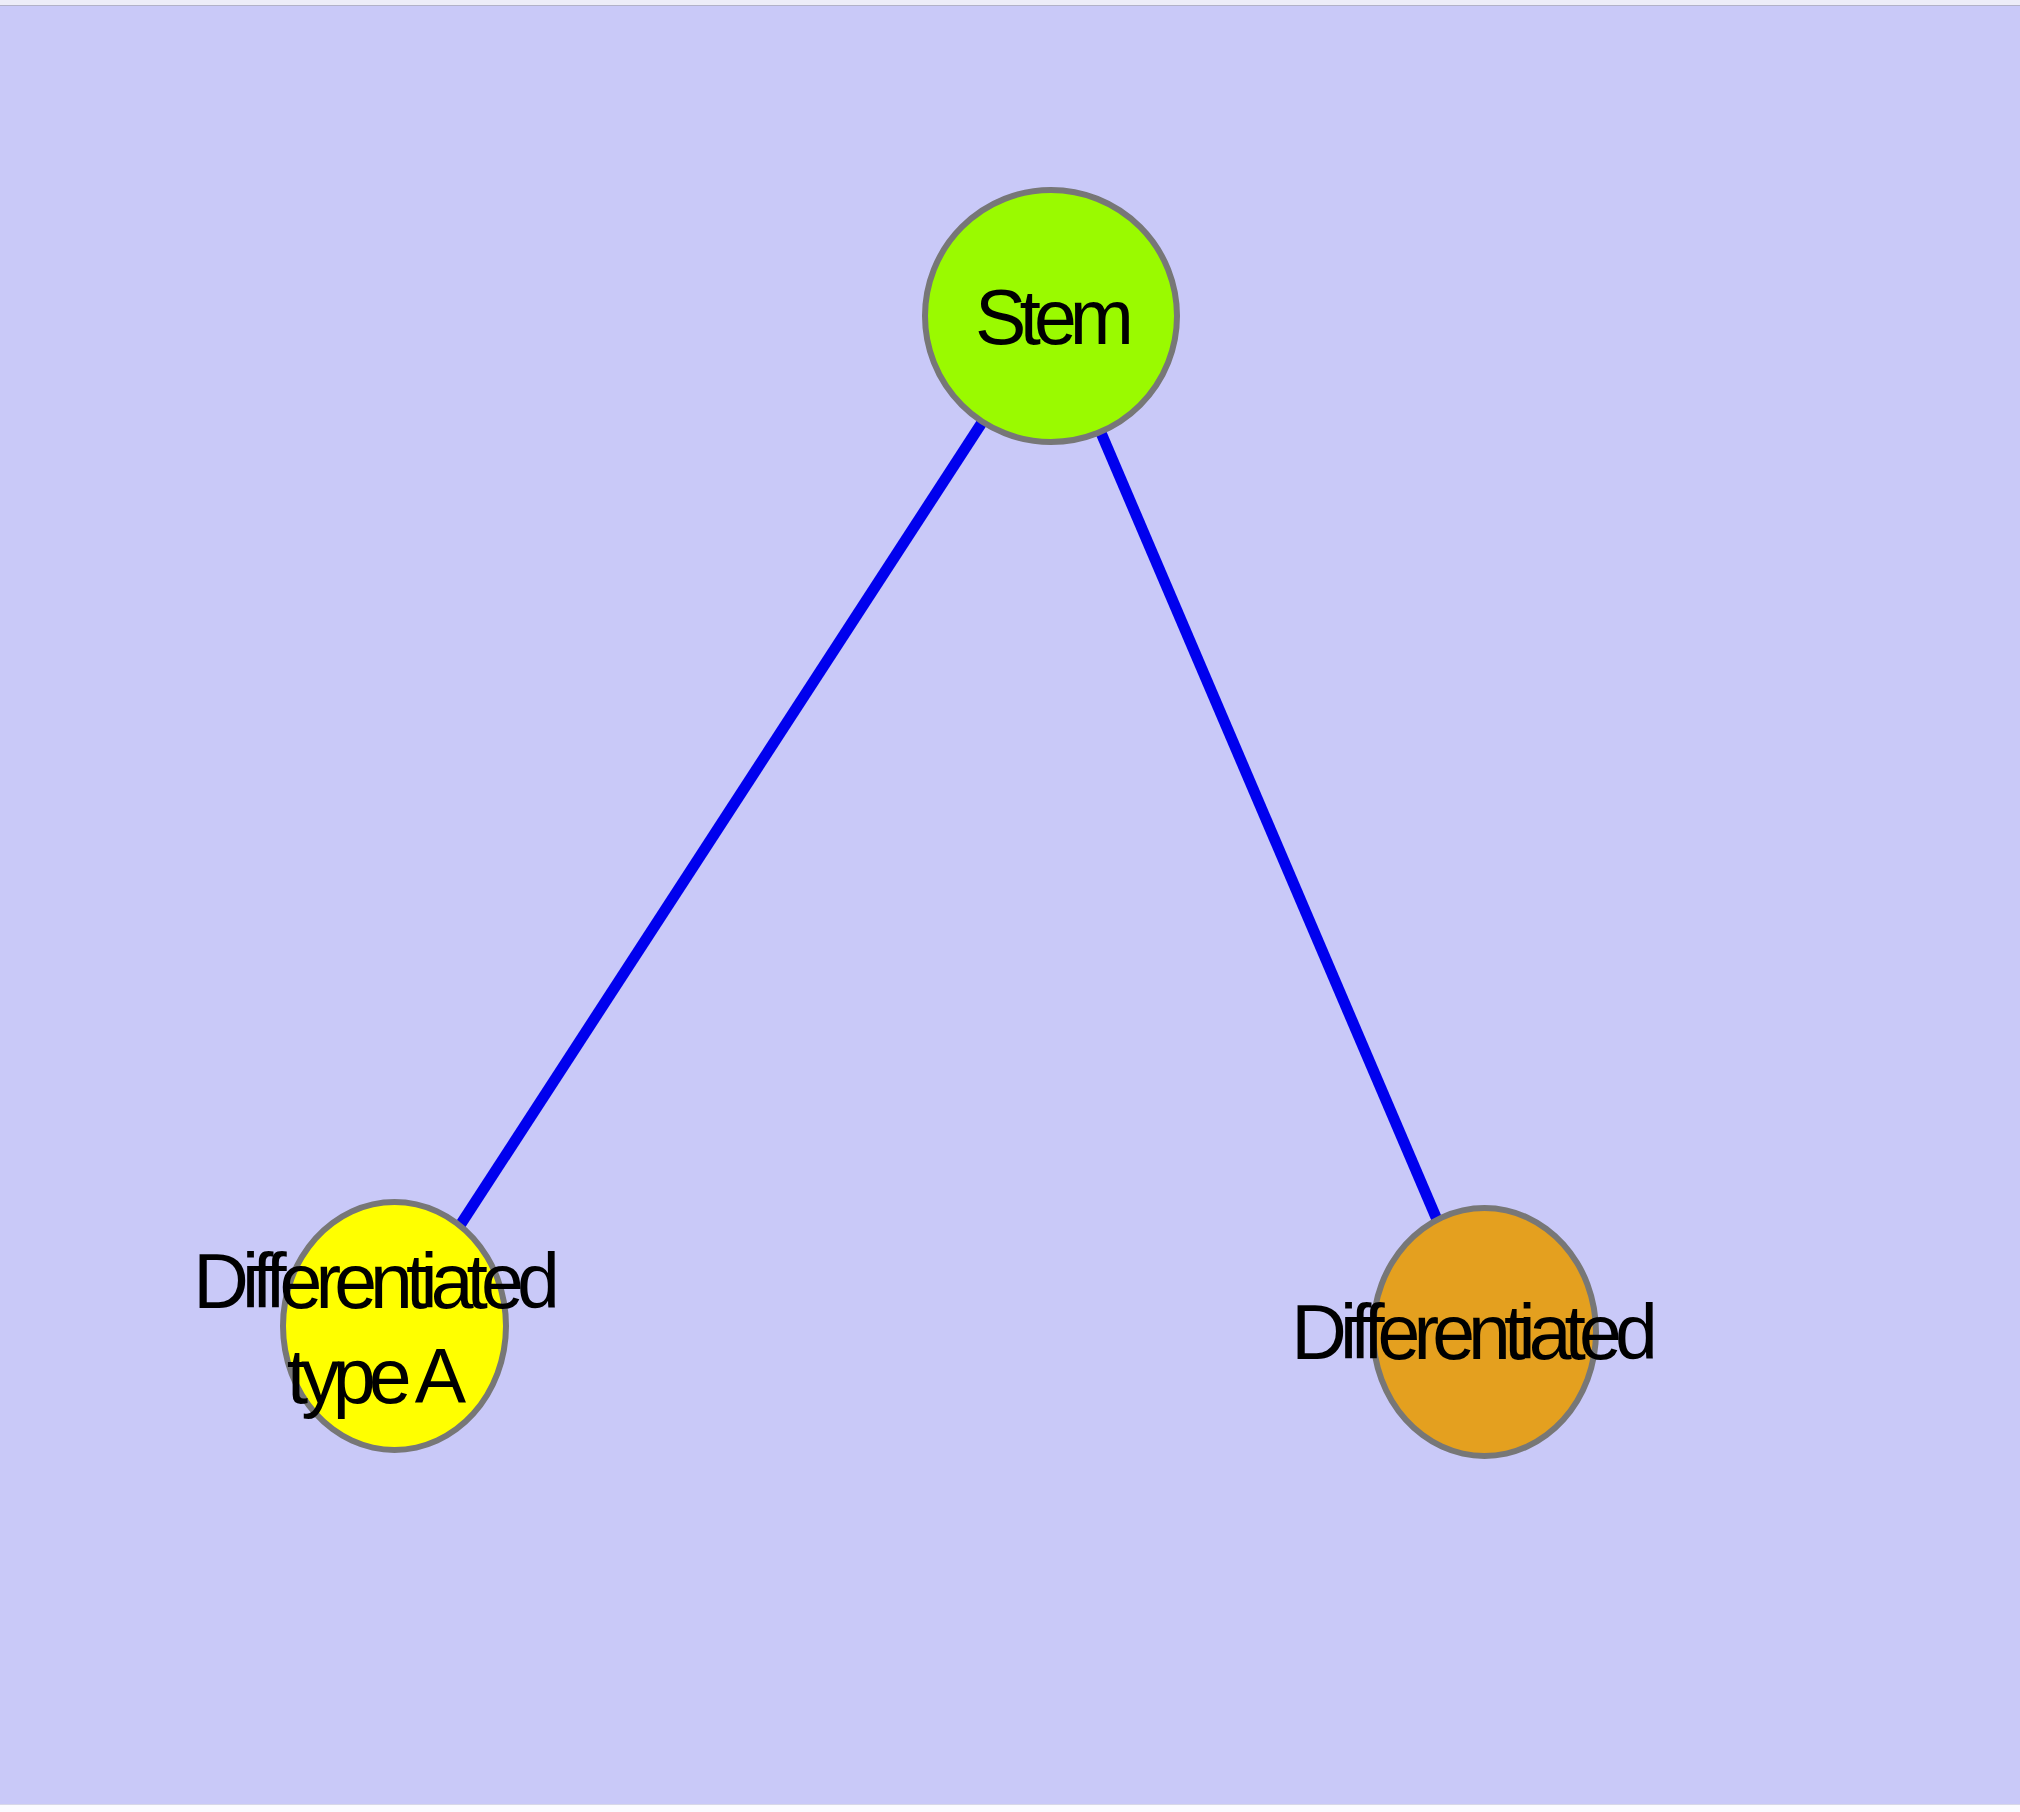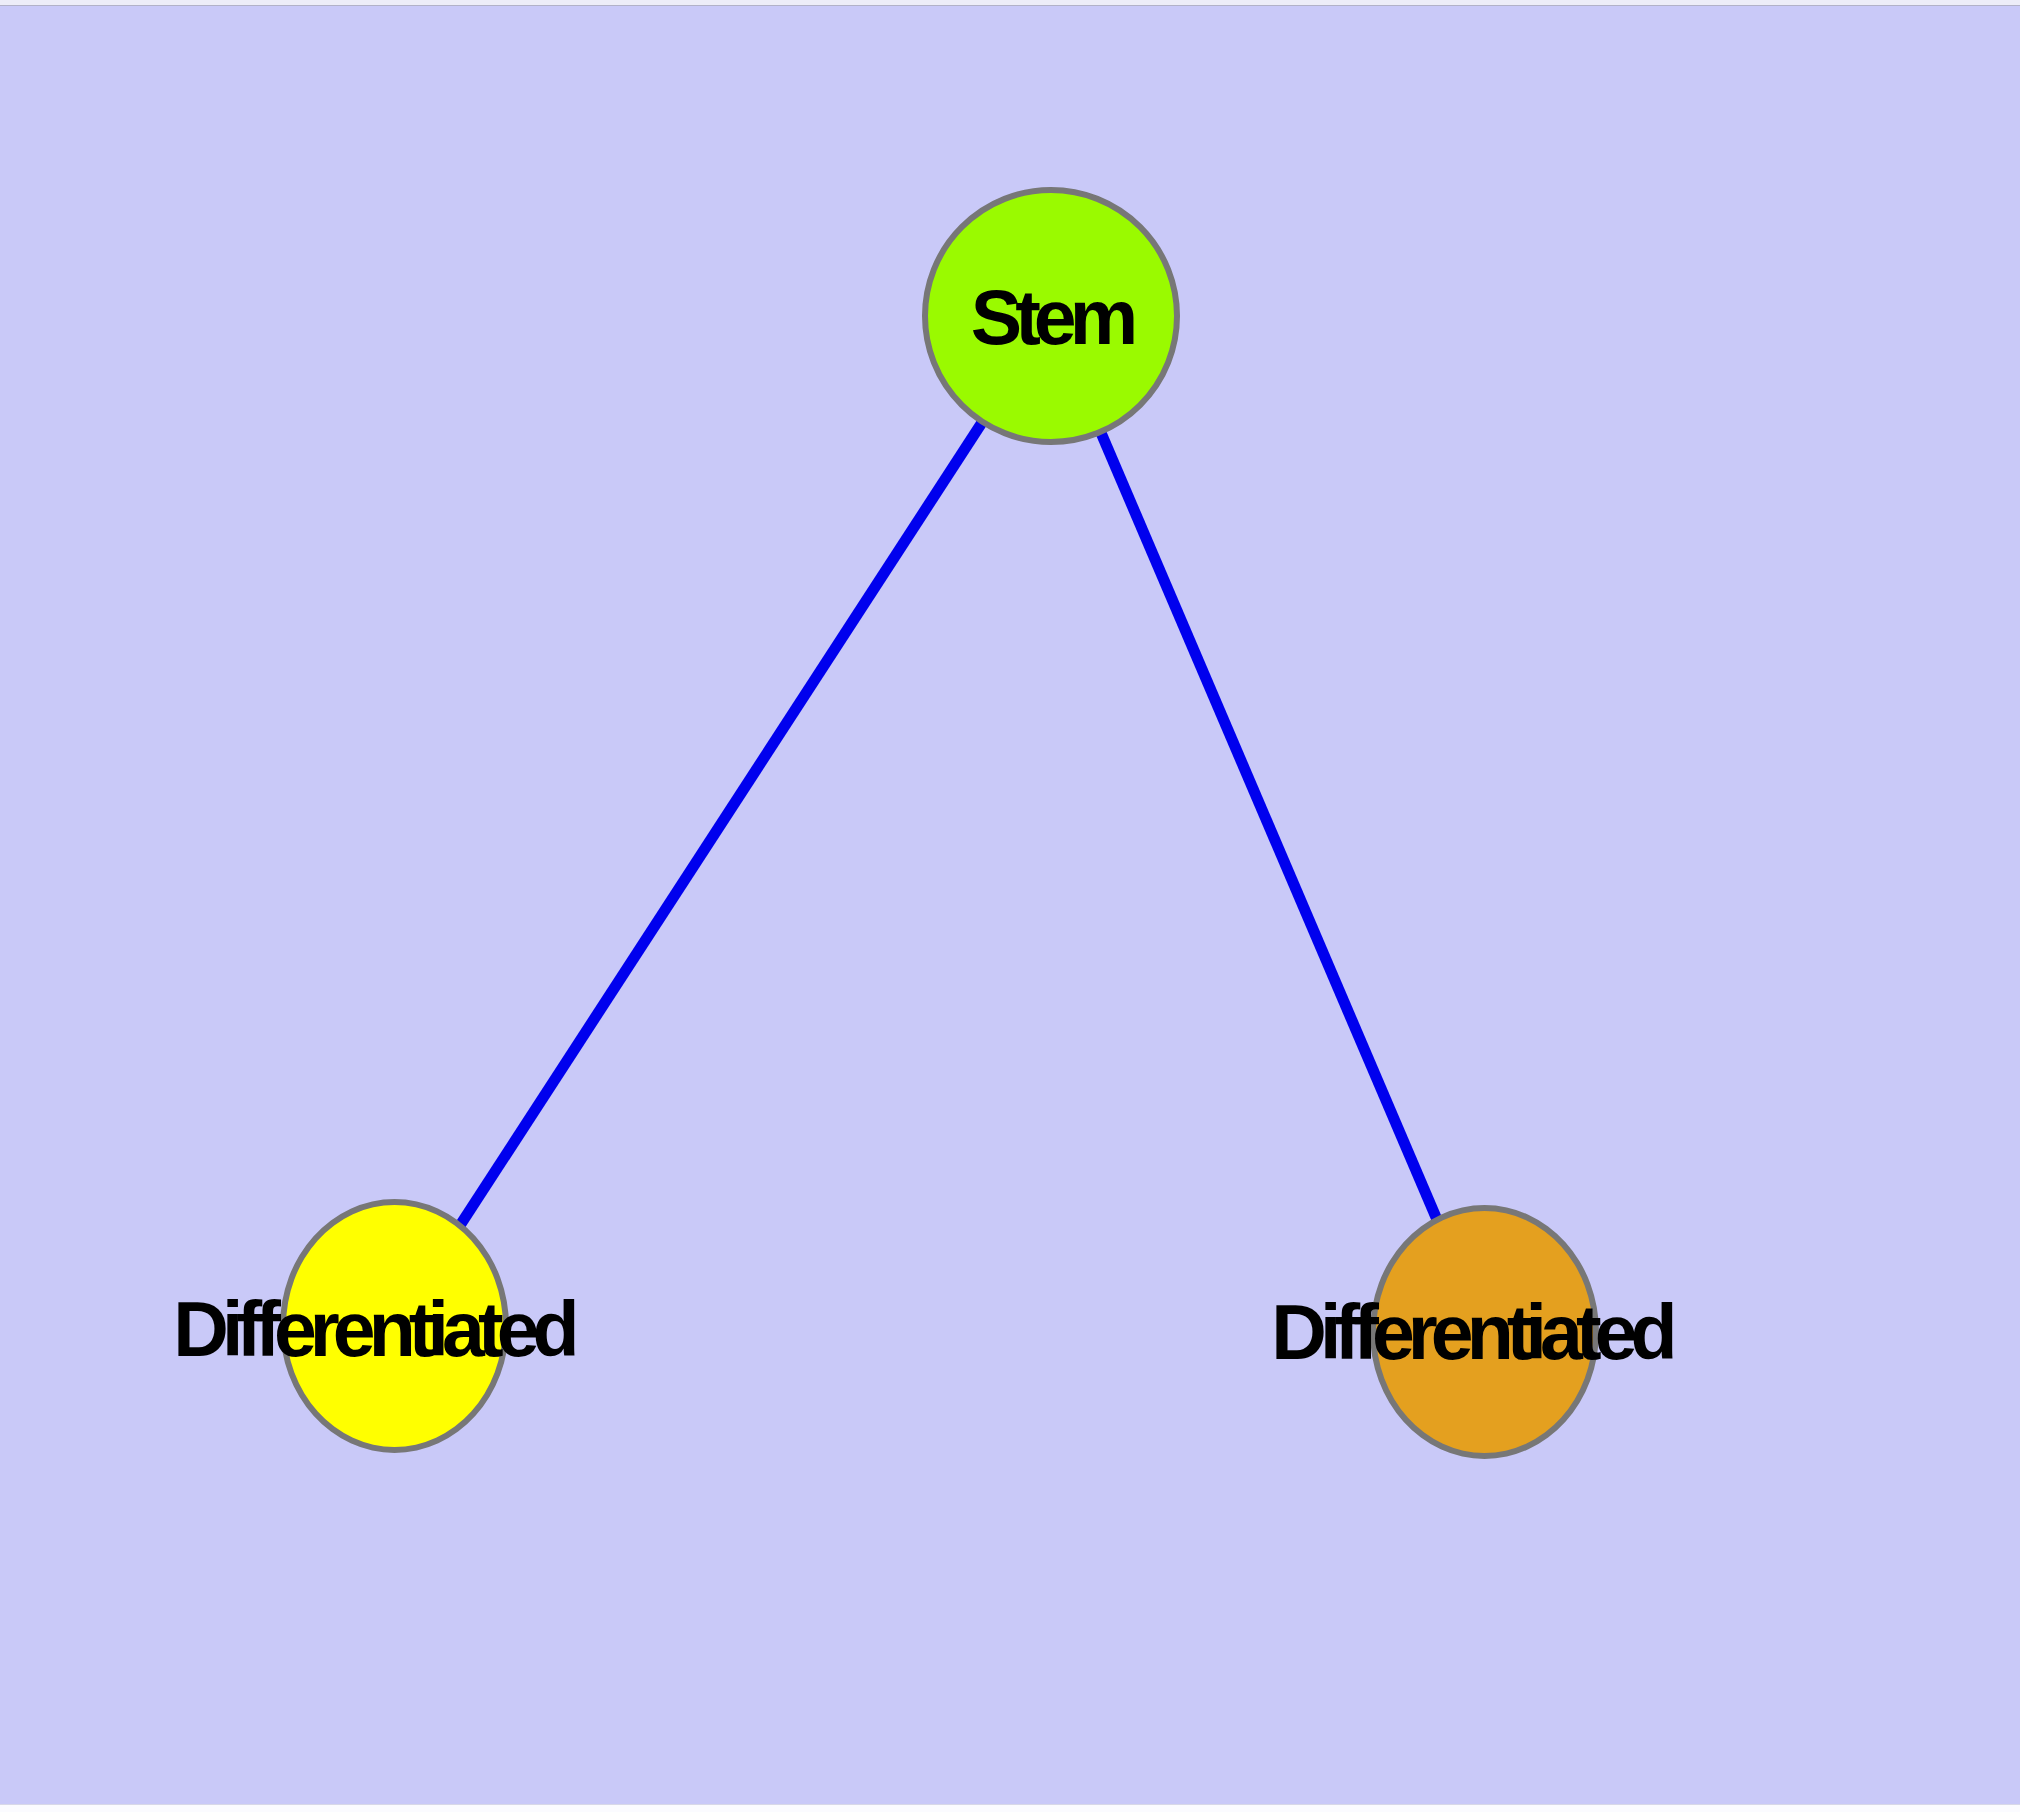--- a/index.html
+++ b/index.html
@@ -57,21 +57,21 @@
     width: 229px; height: 254px;
   }
   .node-type-b {
     left: 1370px; top: 1205px;
     width: 229px; height: 254px;
   }
   .node-label {
     position: absolute;
     transform: translate(-50%, -50%);
     z-index: 3;
-    font-weight: 700;
+    font-weight: 400;
     font-size: 77px;
     line-height: 95px;
     letter-spacing: -0.09em;
     text-align: center;
     white-space: nowrap;
   }
   .label-stem   { left: 1051px; top: 317px; }
   .label-type-a { left: 373px;  top: 1329px; }
   .label-type-b { left: 1471px; top: 1332px; }
   .node-label span { display: block; }
@@ -94,20 +94,21 @@
   <div class="node node-type-a" style="background-color: rgb(255, 255, 0); border-color: rgb(119, 119, 119);"></div>
 
   <div class="node node-type-b" style="background-color: rgb(228, 160, 31); border-color: rgb(119, 119, 119);"></div>
 
   <div class="node-label label-stem" style="color: rgb(0, 0, 0);">
     <span>Stem</span>
   </div>
 
   <div class="node-label label-type-a" style="color: rgb(0, 0, 0);">
     <span>Differentiated</span>
+    <span>type A</span>
   </div>
 
   <div class="node-label label-type-b" style="color: rgb(0, 0, 0);">
     <span>Differentiated</span>
   </div>
 
 </div>
 
 
 </body></html>

